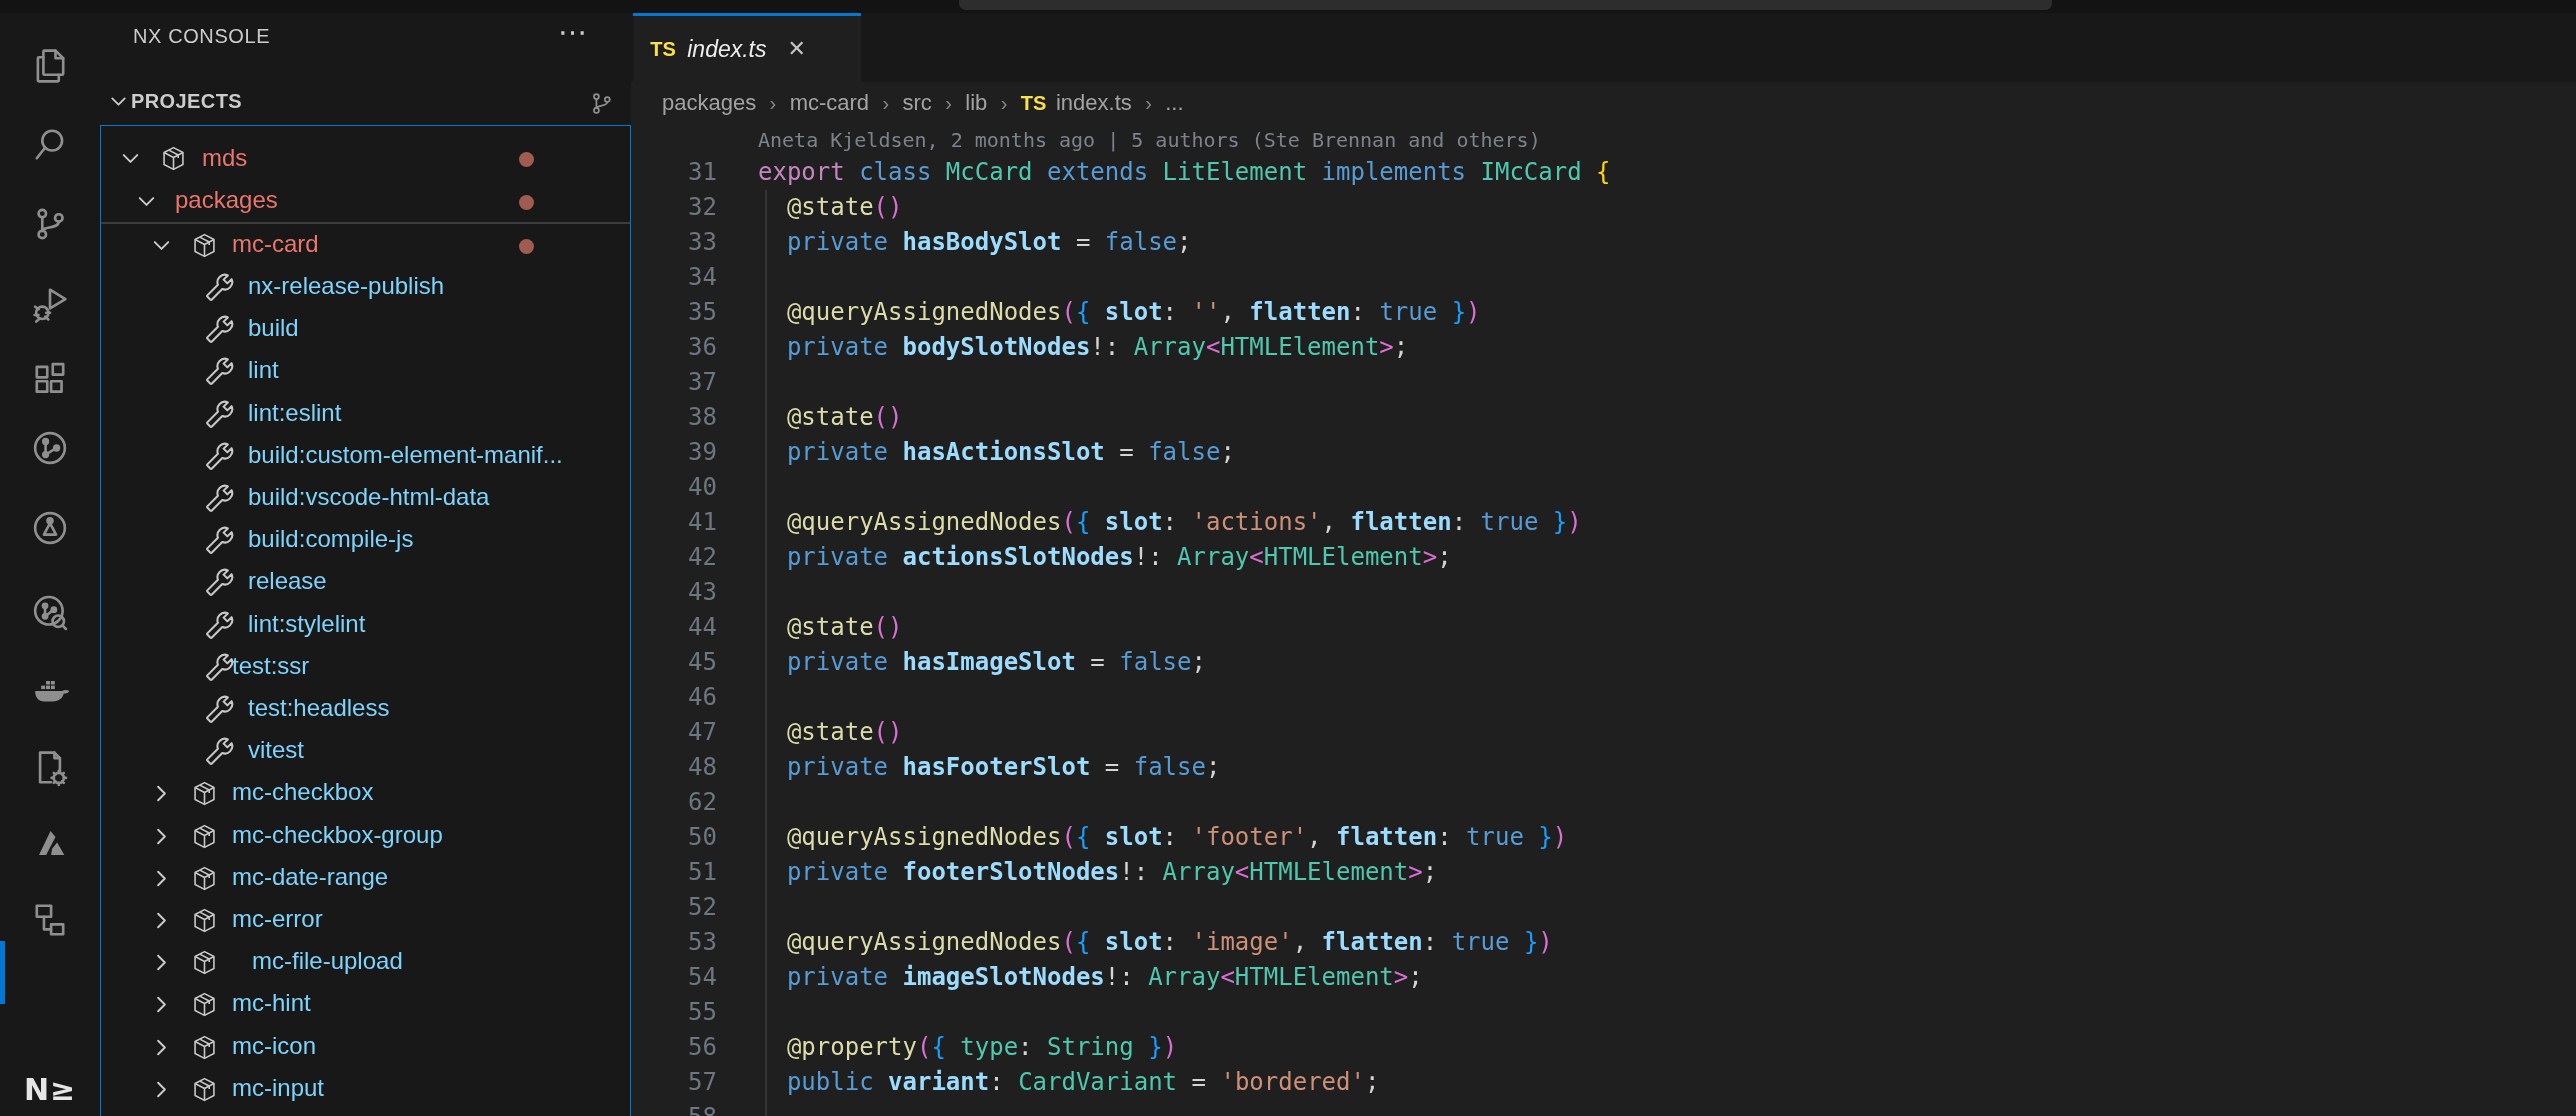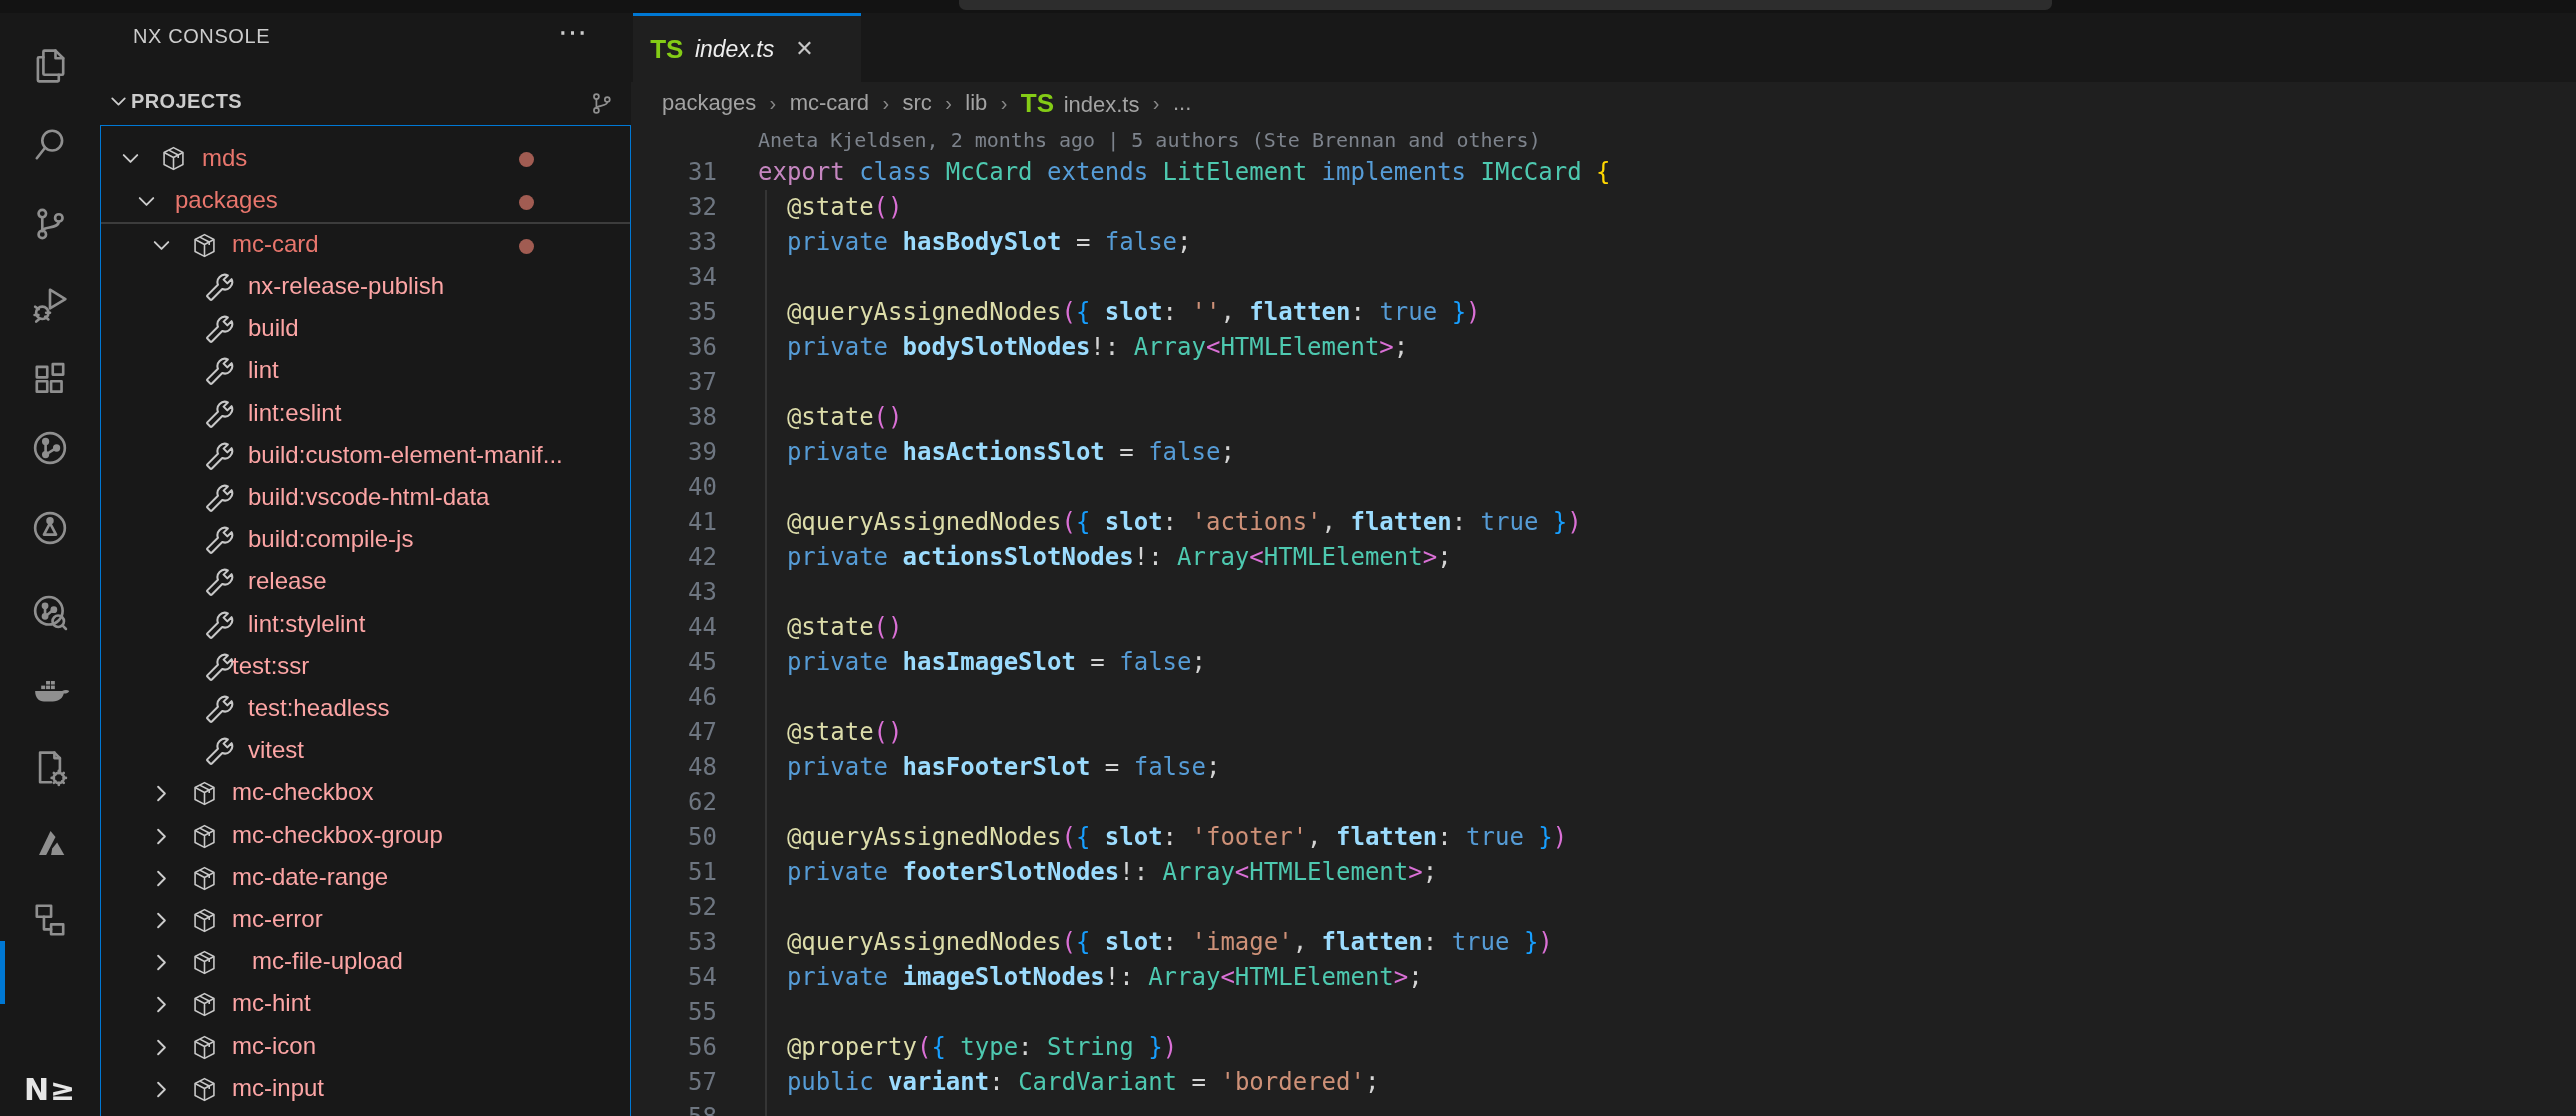--- a/index.html
+++ b/index.html
@@ -22,32 +22,32 @@
   #sidebar-more{position:absolute;right:42px;top:1.9px;font-size:29px;color:#cccccc;letter-spacing:1.9px;cursor:default;}
   #projects-row{position:absolute;left:0;top:67px;width:531px;height:44px;}
   #projects-chevron{position:absolute;left:5.8px;top:8.6px;}
   #projects-label{position:absolute;left:31px;top:9.6px;font-size:20px;font-weight:700;letter-spacing:0.4px;color:#cccccc;}
   .section-action{position:absolute;top:6.7px;width:33px;height:33px;display:flex;align-items:center;justify-content:center;}
   .section-action svg{width:29px;height:29px;}
   #tree{position:absolute;left:0;top:111px;width:531px;height:992px;overflow:hidden;}
   .tree-row{position:absolute;left:0;width:474px;height:42px;}
   .tw{position:absolute;top:7.7px;width:27px;height:27px;}
   .tree-ico{position:absolute;top:6.7px;width:29px;height:29px;}
-  .tree-label{position:absolute;top:5.8px;font-size:24px;color:#fca5a5;white-space:nowrap;}
+  .tree-label{position:absolute;top:5.8px;font-size:24px;color:#7dd3fc;white-space:nowrap;}
   .tree-label.accent{color:#e8766d;}
   .tree-dot{position:absolute;right:40px;top:14.4px;width:15.3px;height:15.3px;border-radius:50%;background:#a15c52;}
   .tree-divider{position:absolute;left:0;width:531px;height:1.9px;background:#3c3c3c;}
   #tree-focus-outline{position:absolute;left:100px;top:125px;width:531px;height:997px;
       border:1.9px solid #0078d4;box-sizing:border-box;pointer-events:none;z-index:5;}
   
   #editor-area{position:absolute;left:631px;top:13.4px;width:1945px;height:1103px;background:#1f1f1f;}
   #tabstrip{position:absolute;left:0;top:0;width:1945px;height:69px;background:#181818;}
   #tab-active{position:absolute;left:1.9px;top:0;width:228px;height:69px;background:#1f1f1f;
       border-top:3.8px solid #0078d4;box-sizing:border-box;display:flex;align-items:center;padding:0 17.3px;gap:11.5px;}
-  .ts-badge{color:#84cc16;font-weight:700;font-size:26px;font-family:"Liberation Sans",sans-serif;}
+  .ts-badge{color:#fde047;font-weight:700;font-size:20px;font-family:"Liberation Sans",sans-serif;}
   #tab-title{font-style:italic;font-size:23px;color:#eeeeee;}
   #tab-close{font-size:22px;color:#c5c5c5;margin-left:9.6px;}
   #breadcrumbs{position:absolute;left:0;top:69px;width:1945px;height:42px;background:#1f1f1f;
       display:flex;align-items:center;padding-left:31px;font-size:22px;color:#a3a3a3;gap:13.4px;}
   .bc-sep{color:#8a8a8a;font-size:20px;}
   .bc-item{white-space:nowrap;}
   #code{position:absolute;left:0;top:97px;width:1945px;height:1006px;font-family:"DejaVu Sans Mono", monospace;
        font-size:24px;line-height:35px;}
   #blame-line{position:absolute;left:127px;top:13.4px;height:35px;color:#7d838c;
       font-family:"DejaVu Sans Mono", monospace;font-size:20px;line-height:32px;white-space:pre;}

